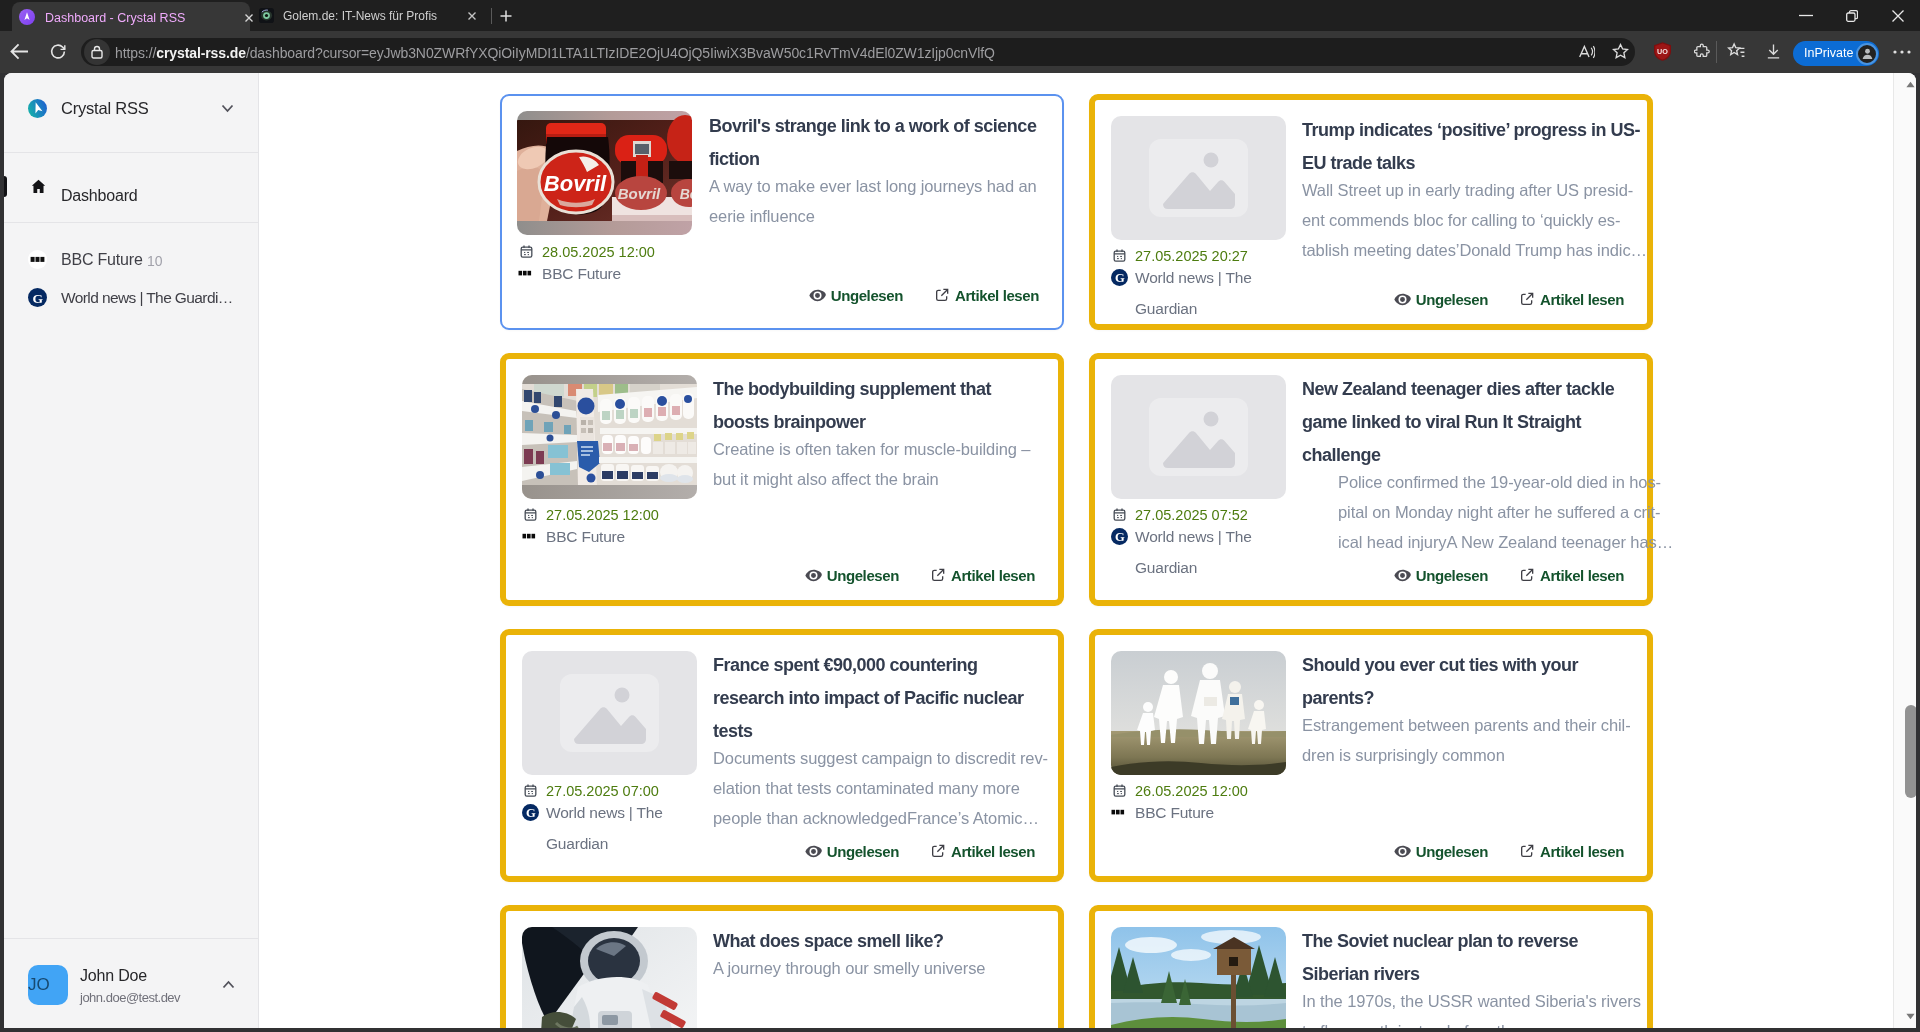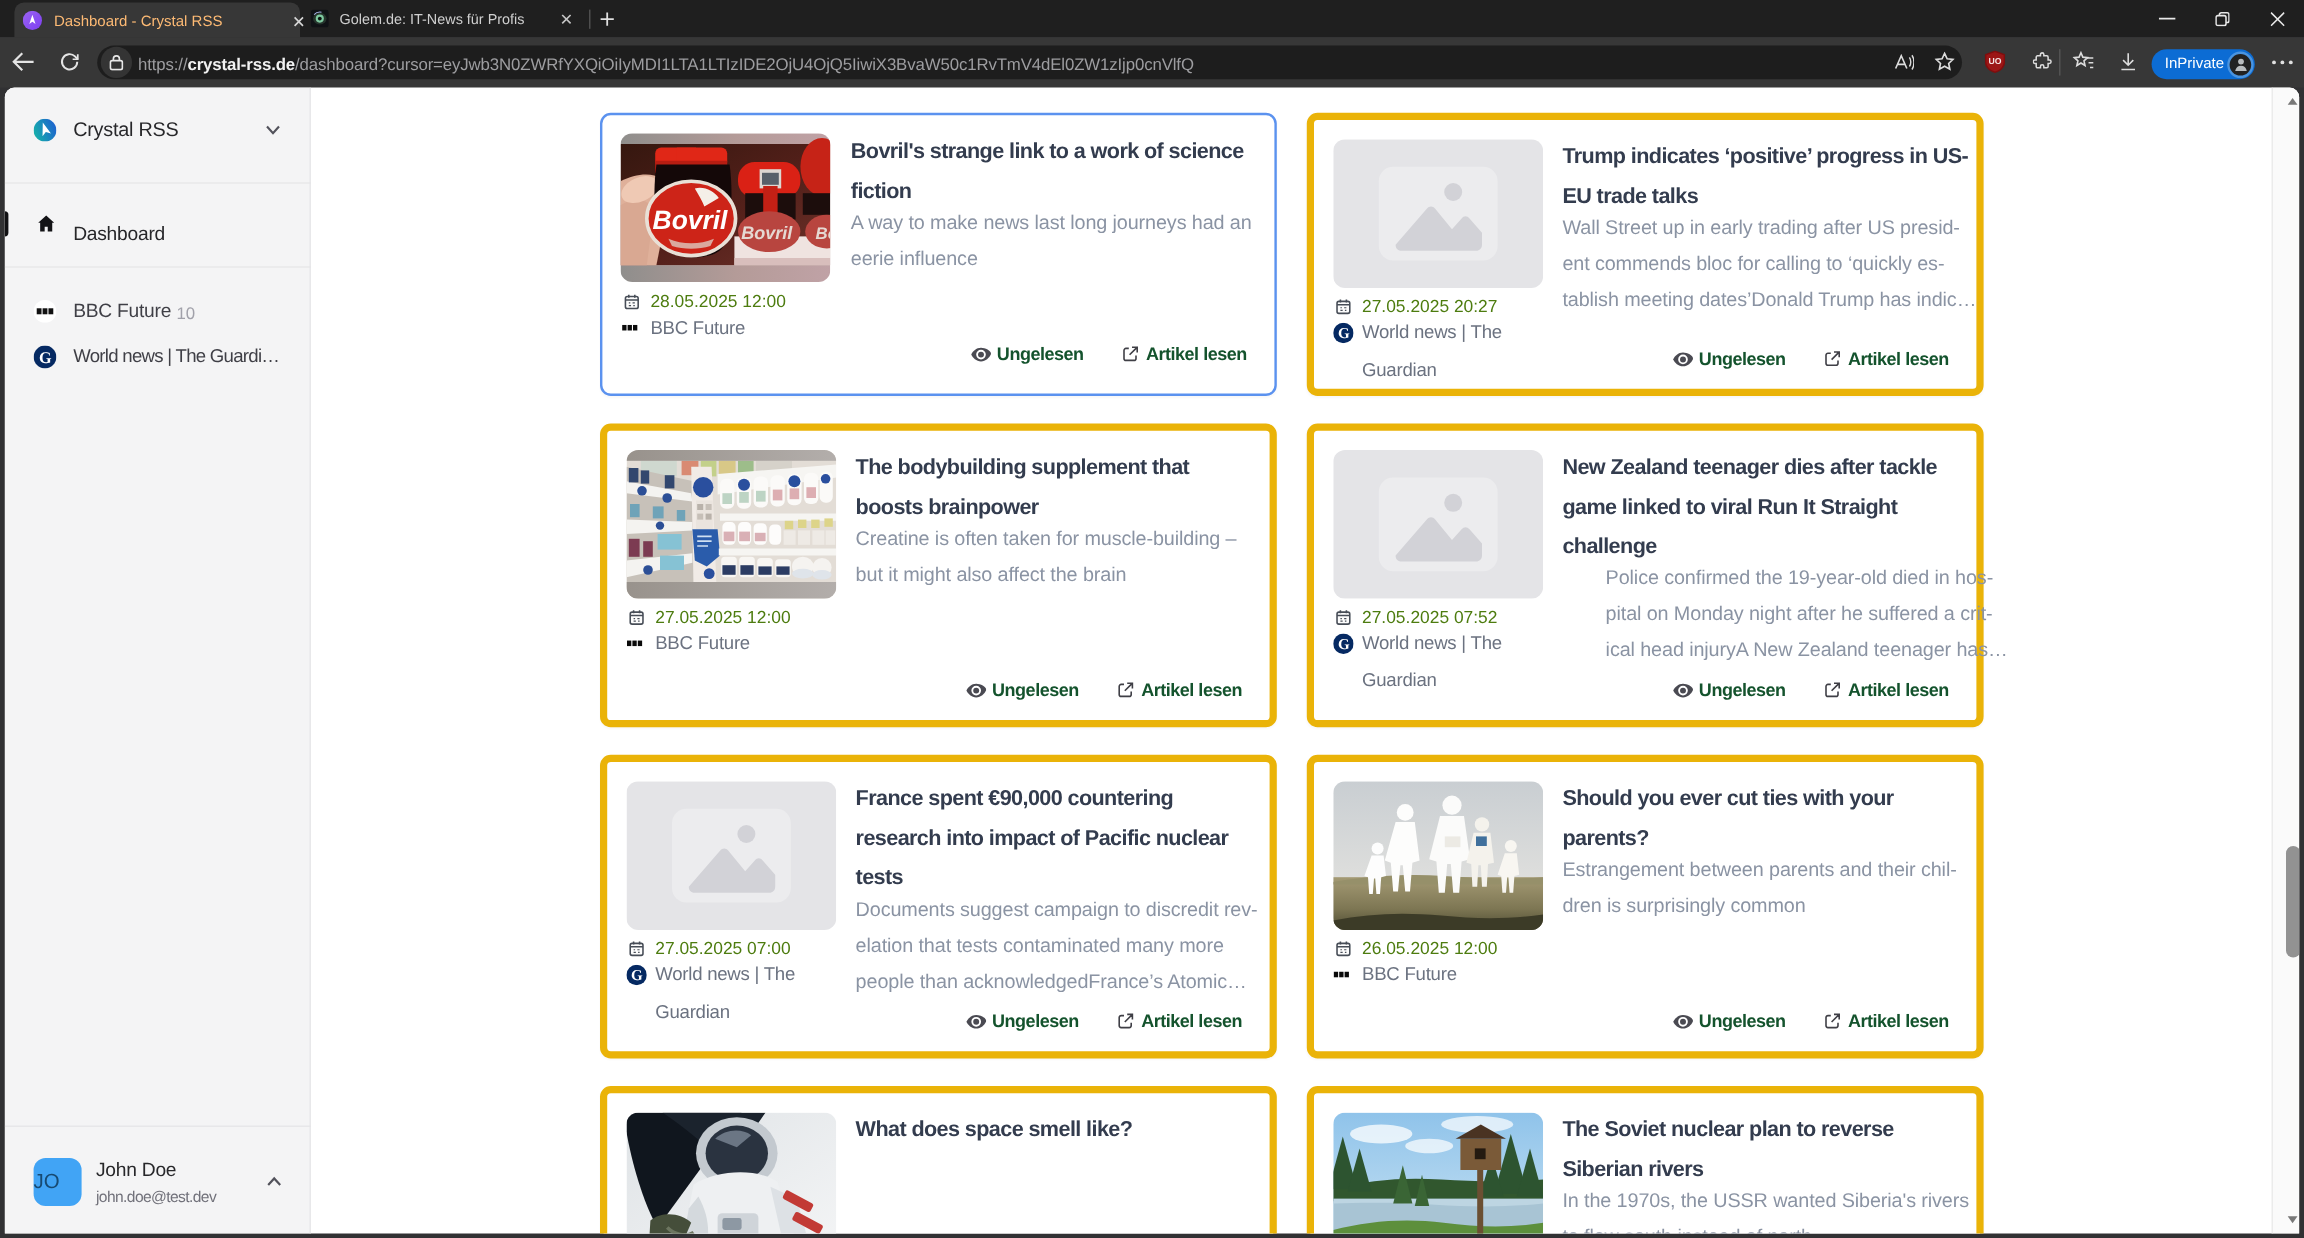--- a/index.html
+++ b/index.html
@@ -2,21 +2,21 @@
 <html><head><meta charset="utf-8">
 <style>
 *{margin:0;padding:0;box-sizing:border-box;}
 html,body{width:1920px;height:1032px;overflow:hidden;background:#313133;
  font-family:"Liberation Sans",sans-serif;}
 .abs{position:absolute;}
 
 #tabbar{position:absolute;left:0;top:0;width:1920px;height:31px;background:#1f1f1f;}
 #tab1{position:absolute;left:12px;top:2px;width:238px;height:29px;background:#373737;
  border-radius:8px 8px 0 0;}
-.tabtxt{position:absolute;top:9px;font-size:12.5px;color:#fdba74;white-space:nowrap;}
+.tabtxt{position:absolute;top:9px;font-size:12.5px;color:#f0abfc;white-space:nowrap;}
 .tabx{position:absolute;top:8px;width:16px;height:16px;}
 #toolbar{position:absolute;left:0;top:31px;width:1920px;height:42px;background:#373737;}
 #pill{position:absolute;left:81px;top:7px;width:1554px;height:28px;border-radius:14px;background:#1d1d1d;}
 #urltxt{position:absolute;left:34px;top:7px;font-size:14px;letter-spacing:-0.1px;color:#9d9da0;white-space:nowrap;}
 #urltxt b{color:#f2f2f2;font-weight:700;}
 
 #content{position:absolute;left:4px;top:73px;width:1912px;height:955px;background:#ffffff;
  border-radius:8px 8px 0 0;overflow:hidden;}
 #sidebar{position:absolute;left:0;top:0;width:255px;height:955px;background:#f4f4f5;border-right:1px solid #e4e4e7;}
 .sdiv{position:absolute;left:0;width:255px;height:1px;background:#e4e4e7;}
@@ -240,21 +240,21 @@
           <ellipse cx="168" cy="28" rx="18" ry="24" fill="#c62317"></ellipse>
           <rect x="152" y="50" width="23" height="18" fill="#1c0d0c"></rect>
           <ellipse cx="172" cy="82" rx="18" ry="14" fill="#b8453f"></ellipse>
           <text x="172" y="88" text-anchor="middle" font-family="Liberation Sans" font-style="italic" font-weight="700" font-size="14" fill="#e5d8d2">Bo</text>
         </svg></div>
       <div class="title">
         <div>Bovril's strange link to a work of science</div>
         <div>fiction</div>
       </div>
       <div class="exc" style="top:75px;">
-        <div>A way to make news last long journeys had an</div>
+        <div>A way to make ever last long journeys had an</div>
         <div>eerie influence</div>
       </div>
       <div class="meta">
         <svg class="ico" width="15" height="15" viewBox="0 0 24 24" fill="none" stroke="#474d57" stroke-width="2.1">
           <rect x="3.5" y="5" width="17" height="16" rx="2.5" fill="#fcfcfc"></rect>
           <path d="M3.5 9.5h17M8 2.5v4M16 2.5v4"></path>
           <path d="M8 13.5h2M13 13.5h3M8 17h3M14 17h2" stroke-width="1.6"></path>
         </svg>
         <span class="mtx">28.05.2025 12:00</span>
       </div>
@@ -657,20 +657,23 @@
           <rect x="130" y="70" width="26" height="8" rx="2" fill="#c23a35" transform="rotate(28 143 74)"></rect>
           <rect x="138" y="88" width="26" height="8" rx="2" fill="#c23a35" transform="rotate(28 151 92)"></rect>
           <rect x="76" y="84" width="34" height="26" rx="4" fill="#cfd4d9"></rect>
           <rect x="80" y="88" width="16" height="10" rx="2" fill="#8d98a3"></rect>
           <path d="M20 90c10-8 26-6 34 2l-14 32H18z" fill="#454e3a"></path>
           <path d="M34 96c6 6 16 8 22 4" stroke="#6d7660" stroke-width="3" fill="none"></path>
         </svg></div>
       <div class="title">
         <div>What does space smell like?</div>
       </div>
+      <div class="exc" style="top:42px;">
+        <div>A journey through our smelly universe</div>
+      </div>
       <div class="feed"></div>
     </div>
 <div class="card" style="left:1085px;top:832px;width:564px;height:253px;">
       <div class="thumb"><svg width="175" height="124" viewBox="0 0 175 124">
           <defs>
             <linearGradient id="sbsky" x1="0" y1="0" x2="0" y2="1">
               <stop offset="0" stop-color="#8fc3ea"></stop>
               <stop offset="1" stop-color="#cfe6f4"></stop>
             </linearGradient>
           </defs>

